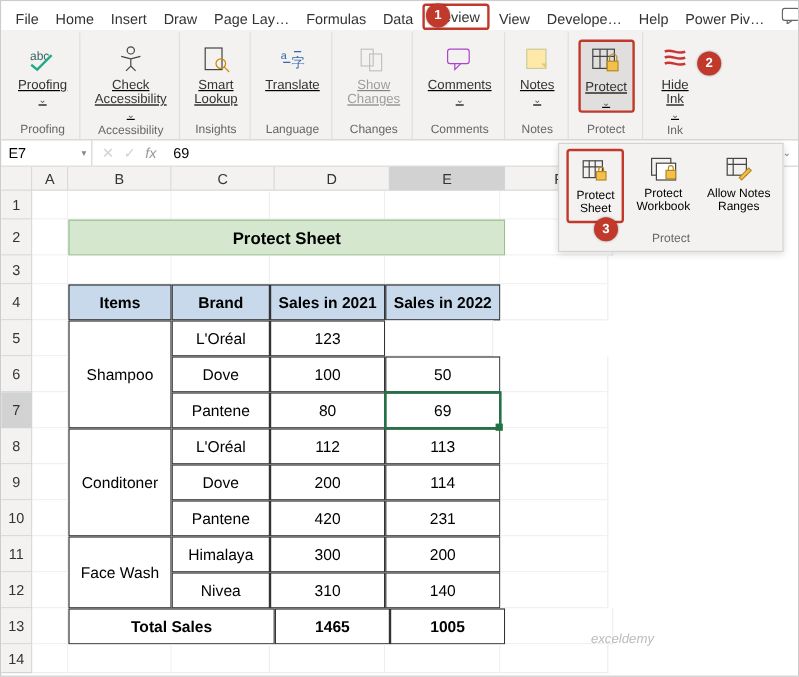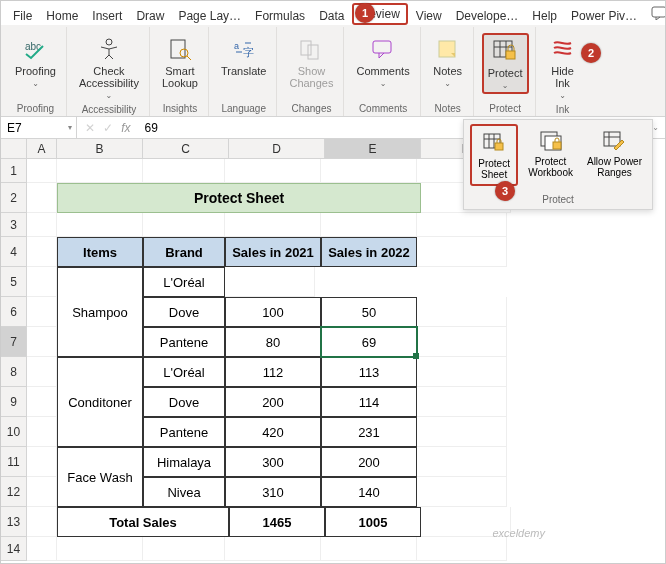--- a/index.html
+++ b/index.html
@@ -6,21 +6,21 @@
 body { font-family: "Segoe UI", Arial, sans-serif; font-size: 12px; background: #fff; width: 666px; height: 564px; position: relative; overflow: hidden; border: 1px solid #ccc; }
 
 
 .tabs { display: flex; background: #fff; border-bottom: 0; padding: 18px 6px 0; height: 24px; align-items: flex-end; gap: 2px; }
 .tab { padding: 2px 6px; font-size: 12px; color: #333; cursor: pointer; white-space: nowrap; }
 .tab.active { border: 2px solid #c0392b; border-radius: 3px; }
 
 
 .ribbon { display: flex; background: #f3f2f1; border-bottom: 1px solid #d4d4d4; height: 92px; padding: 2px 4px 0; gap: 2px; }
 .grp { display: flex; flex-direction: column; align-items: center; border-right: 1px solid #e1dfdd; padding: 2px 6px 0; }
-.grp-icons { display: flex; gap: 6px; flex: 1; align-items: flex-start; padding-top: 4px; }
+.grp-icons { display: flex; gap: 6px; flex: 1; align-items: flex-start; padding-top: 4px; text-decoration: underline; }
 .grp-label { font-size: 10px; color: #666; padding: 2px 0; text-align: center; }
 .ritem { display: flex; flex-direction: column; align-items: center; gap: 2px; cursor: pointer; padding: 2px 4px; min-width: 38px; }
 .ritem .ic { width: 28px; height: 28px; display: flex; align-items: center; justify-content: center; }
 .ritem .lab { font-size: 11px; color: #333; text-align: center; line-height: 1.1; }
 .disabled { opacity: .45; }
 .drop { font-size: 8px; color: #666; }
 
 
 .ritem.protect-btn { border: 2px solid #c0392b; border-radius: 3px; background: #e1dfdd; }
 .protect-menu { position: absolute; top: 118px; right: 12px; background: #f3f2f1; border: 1px solid #d4d4d4; display: flex; padding: 4px 6px; gap: 6px; z-index: 5; box-shadow: 0 2px 6px rgba(0,0,0,.15); flex-direction: column; }
@@ -279,21 +279,21 @@
 Workbook</div>
     </div>
     <div class="pm-item">
       <div class="pm-ic">
           <svg width="24" height="22">
             <rect x="2" y="2" width="16" height="14" fill="none" stroke="#444"></rect>
             <path d="M2 7 H18 M7 2 V16" stroke="#444"></path>
             <path d="M12 18 L20 10 L22 12 L14 20 Z" fill="#f5c04a" stroke="#b58a1e"></path>
           </svg>
         </div>
-      <div class="pm-lab" style="white-space:pre;">Allow Power
+      <div class="pm-lab" style="white-space:pre;">Allow Notes
 Ranges</div>
     </div>
   </div>
   <div class="protect-menu-lab">Protect</div>
 </div>
 
 <div class="fbar">
   <div class="namebox">E7</div>
   <div class="fbar-btns">
     <span class="disabled">✕</span>
@@ -377,20 +377,21 @@
               <div class="cell wA"></div>
             </div>
           <div class="gridrow" style="height:30px;">
               <div class="cell wA"></div>
             </div>
         </div>
         <div class="cell wB dcell" style="height:90px;">Shampoo</div>
         <div style="display:flex;flex-direction:column;">
           <div class="gridrow" style="height:30px;">
             <div class="cell wC dcell">L'Oréal</div>
+            <div class="cell wD dcell">123</div>
             <div class="cell wF"></div>
             </div>
           <div class="gridrow" style="height:30px;">
             <div class="cell wC dcell">Dove</div>
             <div class="cell wD dcell">100</div>
             <div class="cell wE dcell">50</div>
             <div class="cell wF"></div>
             </div>
           <div class="gridrow" style="height:30px;">
             <div class="cell wC dcell">Pantene</div>

